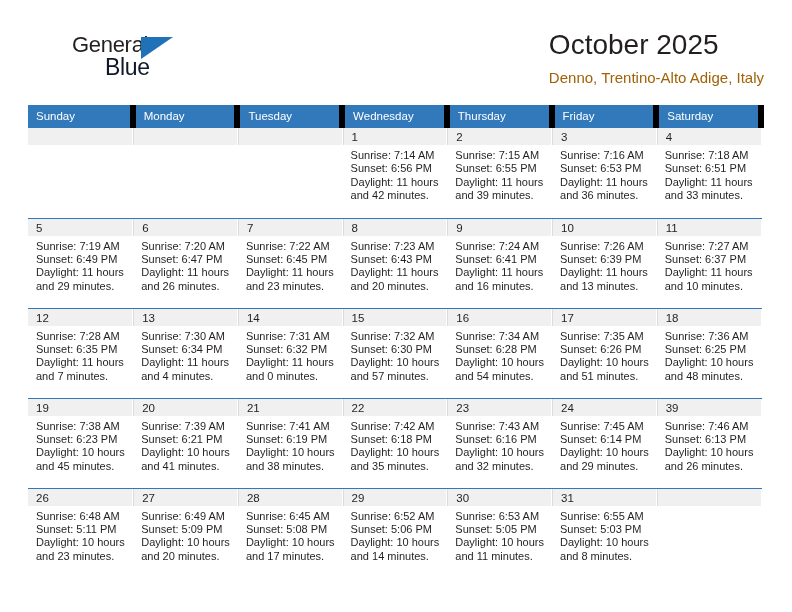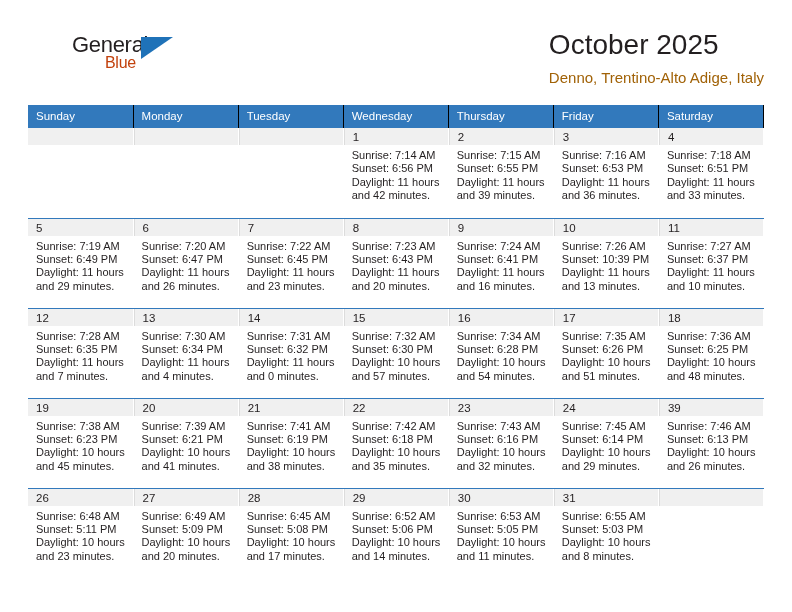--- a/index.html
+++ b/index.html
@@ -49,23 +49,23 @@
     top: 5px;
     width: 0;
     height: 0;
     border-left: 32px solid #1f72b8;
     border-bottom: 22px solid transparent;
   }
   .logo-blue {
     position: absolute;
     left: 33px;
     top: 22px;
-    font-size: 16px;
+    font-size: 23px;
     letter-spacing: -0.3px;
-    color: #c2410c;
+    color: #0f172a;
     font-family: "Liberation Sans", sans-serif;
   }
 
   .title-wrap {
     position: absolute;
     right: 0;
     top: 0;
     text-align: left;
   }
   .cal-title {
@@ -92,21 +92,21 @@
     border-collapse: collapse;
     table-layout: fixed;
   }
   .calendar th {
     background: #3279bc;
     color: #ffffff;
     font-size: 11.5px;
     font-weight: normal;
     text-align: left;
     padding: 5px 0 6px 8px;
-    border-right: 1px solid #000000;
+    border-right: 6px solid #000000;
     height: 22px;
   }
   .calendar td {
     vertical-align: top;
     padding: 0;
     border-right: 1px solid #ffffff;
     border-bottom: 1px solid #3279bc;
     height: 90px;
     background: #ffffff;
   }
@@ -288,21 +288,21 @@
                 <div>Daylight: 11 hours</div>
                 <div>and 16 minutes.</div>
               </div>
             </div>
           </td>
           <td>
             <div class="cell">
               <div class="daynum-band">10</div>
               <div class="cell-body">
                 <div>Sunrise: 7:26 AM</div>
-                <div>Sunset: 10:39 PM</div>
+                <div>Sunset: 6:39 PM</div>
                 <div>Daylight: 11 hours</div>
                 <div>and 13 minutes.</div>
               </div>
             </div>
           </td>
           <td>
             <div class="cell">
               <div class="daynum-band">11</div>
               <div class="cell-body">
                 <div>Sunrise: 7:27 AM</div>

